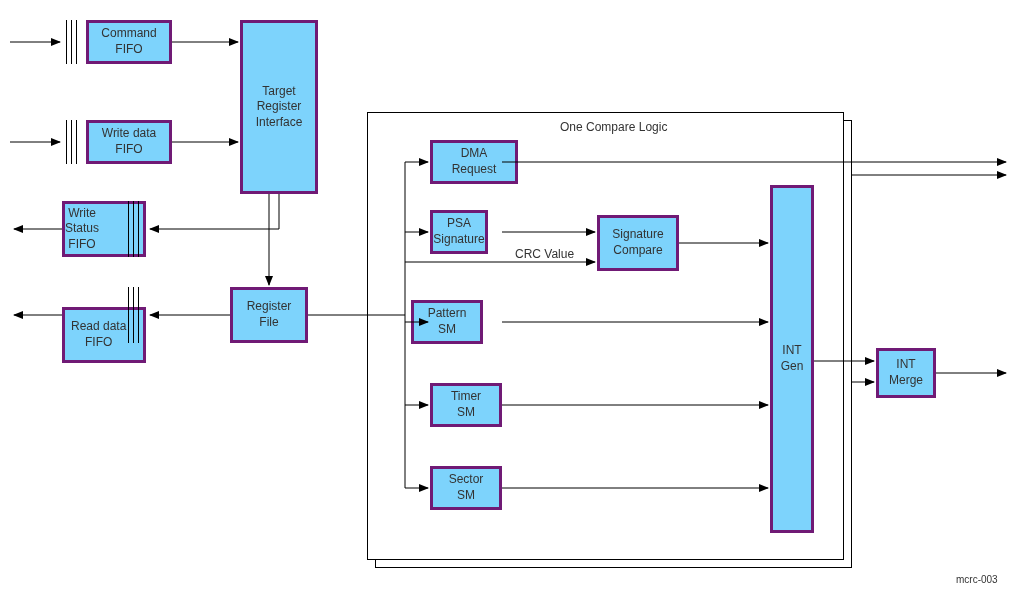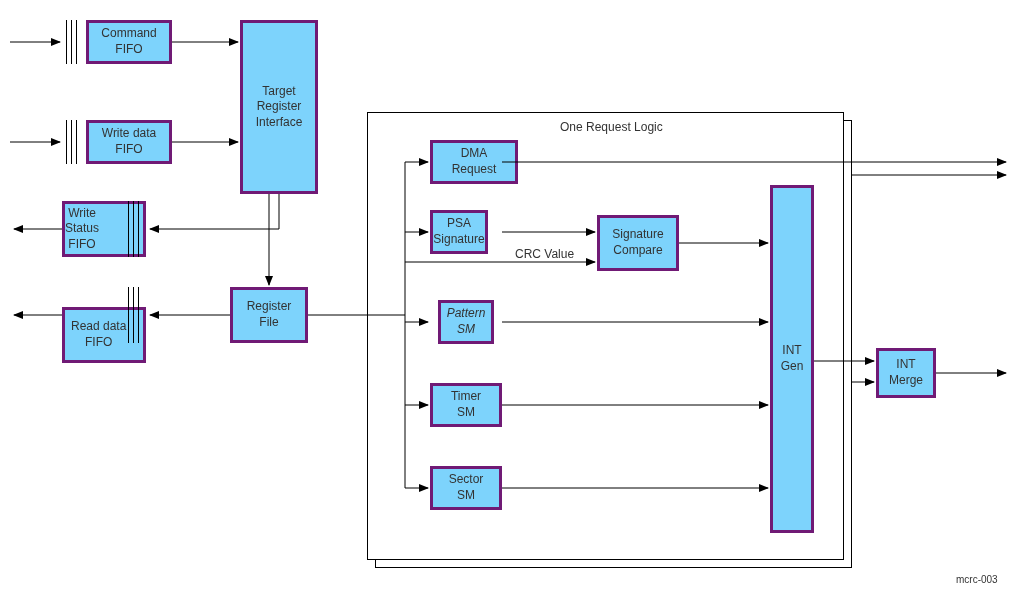--- a/index.html
+++ b/index.html
@@ -94,37 +94,37 @@
 <div class="block" style="left:240px; top:20px; width:78px; height:174px;">
   <span>Target<br>Register<br>Interface</span>
 </div>
 
 <div class="block" style="left:230px; top:287px; width:78px; height:56px;">
   <span>Register<br>File</span>
 </div>
 
 <div class="channel-box" style="left:375px; top:120px; width:477px; height:448px;"></div>
 <div class="channel-box" style="left:367px; top:112px; width:477px; height:448px; background:#fff;"></div>
-<div class="label" style="left:560px; top:120px;">One Request Logic</div>
+<div class="label" style="left:560px; top:120px;">One Compare Logic</div>
 
 <div class="block" style="left:430px; top:140px; width:88px; height:44px;align-items:center;">
   <span>DMA<br>Request</span>
 </div>
 
 <div class="block" style="left:430px; top:210px; width:58px; height:44px;">
   <span>PSA<br>Signature</span>
 </div>
 
 <div class="block" style="left:597px; top:215px; width:82px; height:56px;">
   <span>Signature<br>Compare</span>
 </div>
 
 <div class="label" style="left:515px; top:247px;">CRC Value</div>
 
-<div class="block" style="left:438px; top:300px; width:56px; height:44px;font-style:italic;">
+<div class="block" style="left:411px; top:300px; width:72px; height:44px;">
   <span>Pattern<br>SM</span>
 </div>
 
 <div class="block" style="left:430px; top:383px; width:72px; height:44px;">
   <span>Timer<br>SM</span>
 </div>
 
 <div class="block" style="left:430px; top:466px; width:72px; height:44px;">
   <span>Sector<br>SM</span>
 </div>

